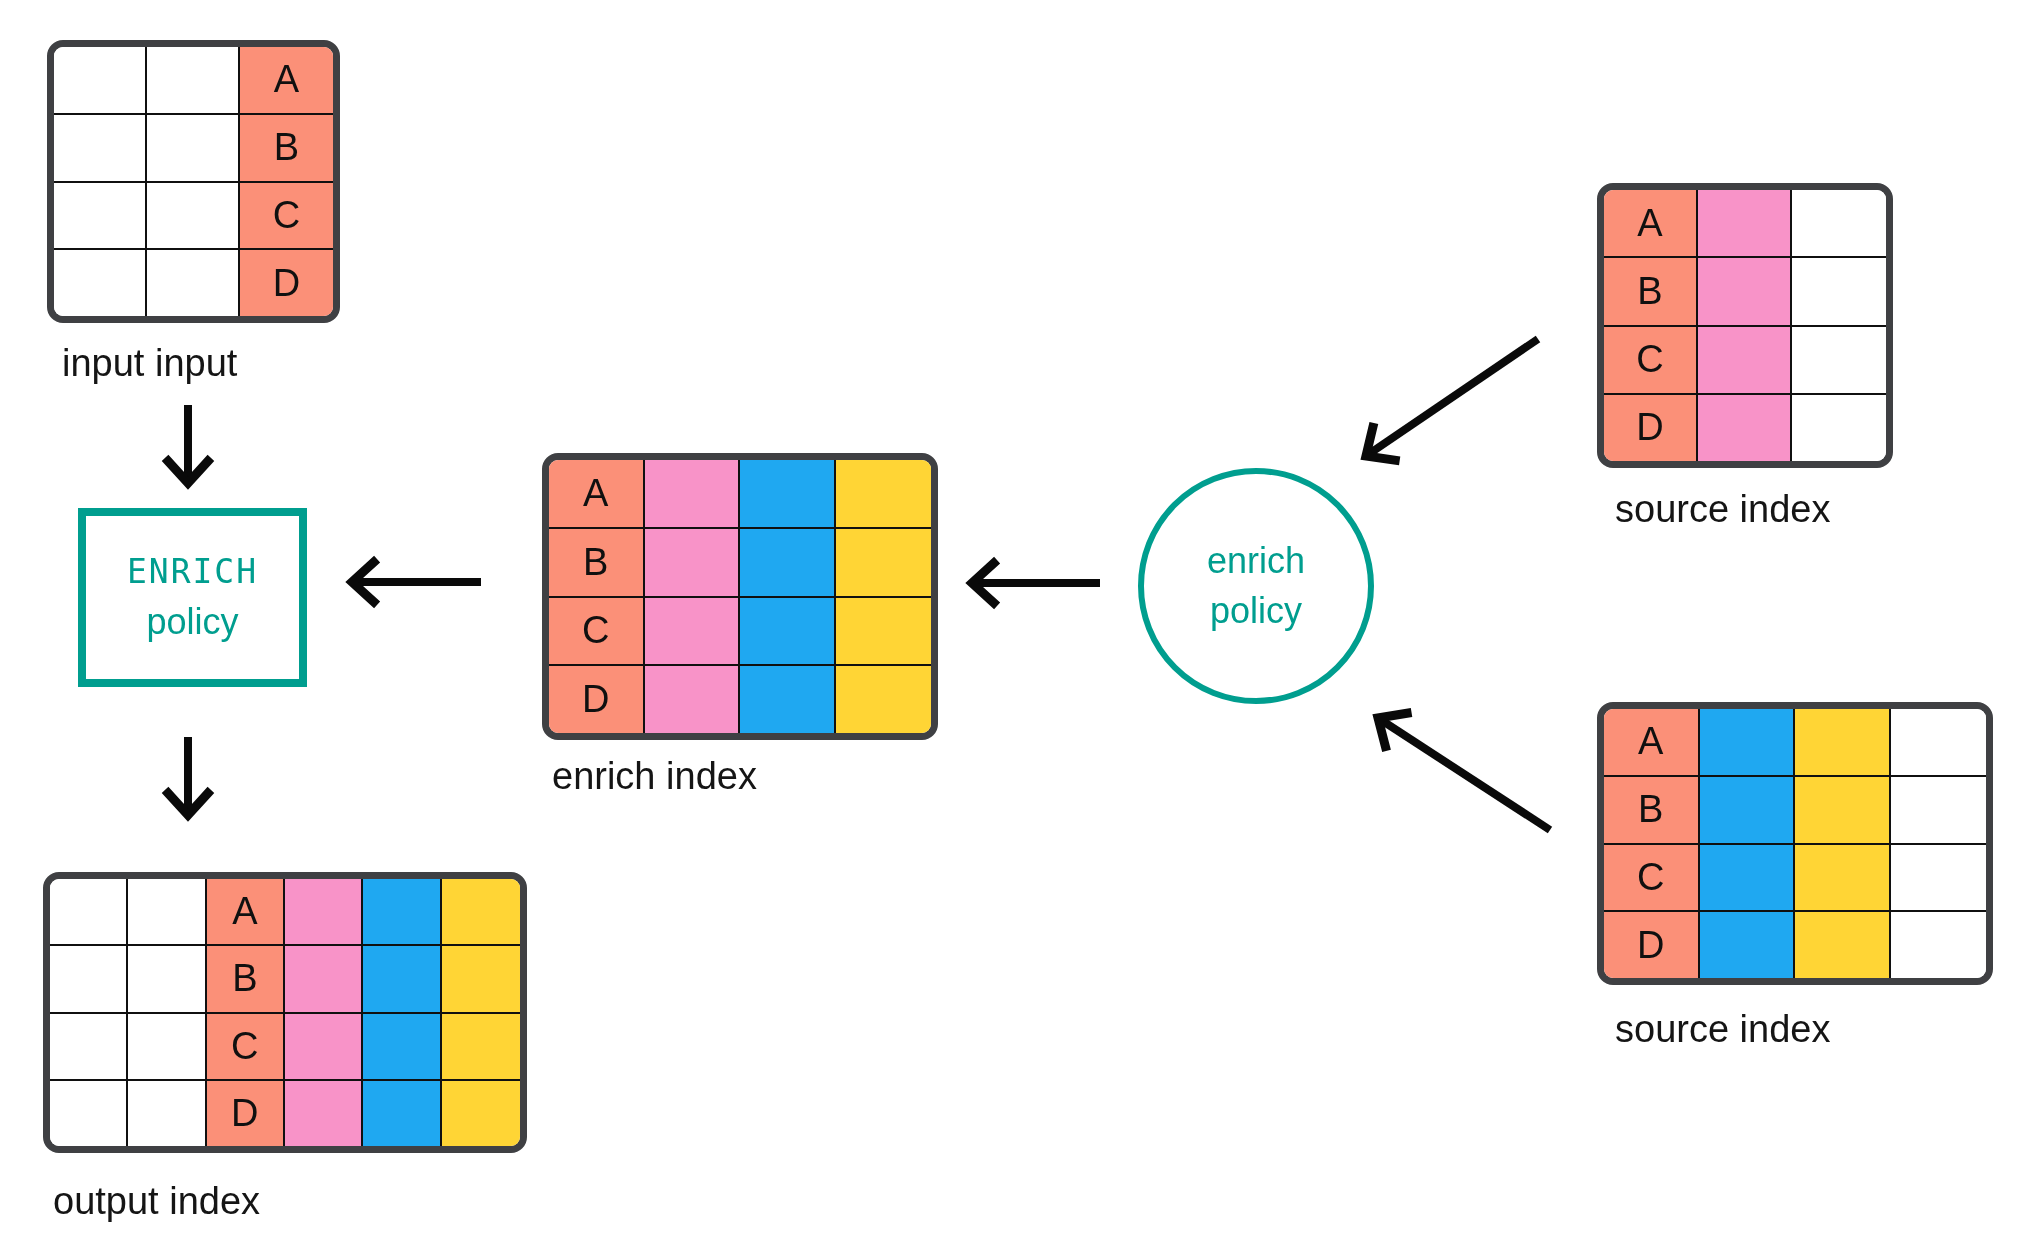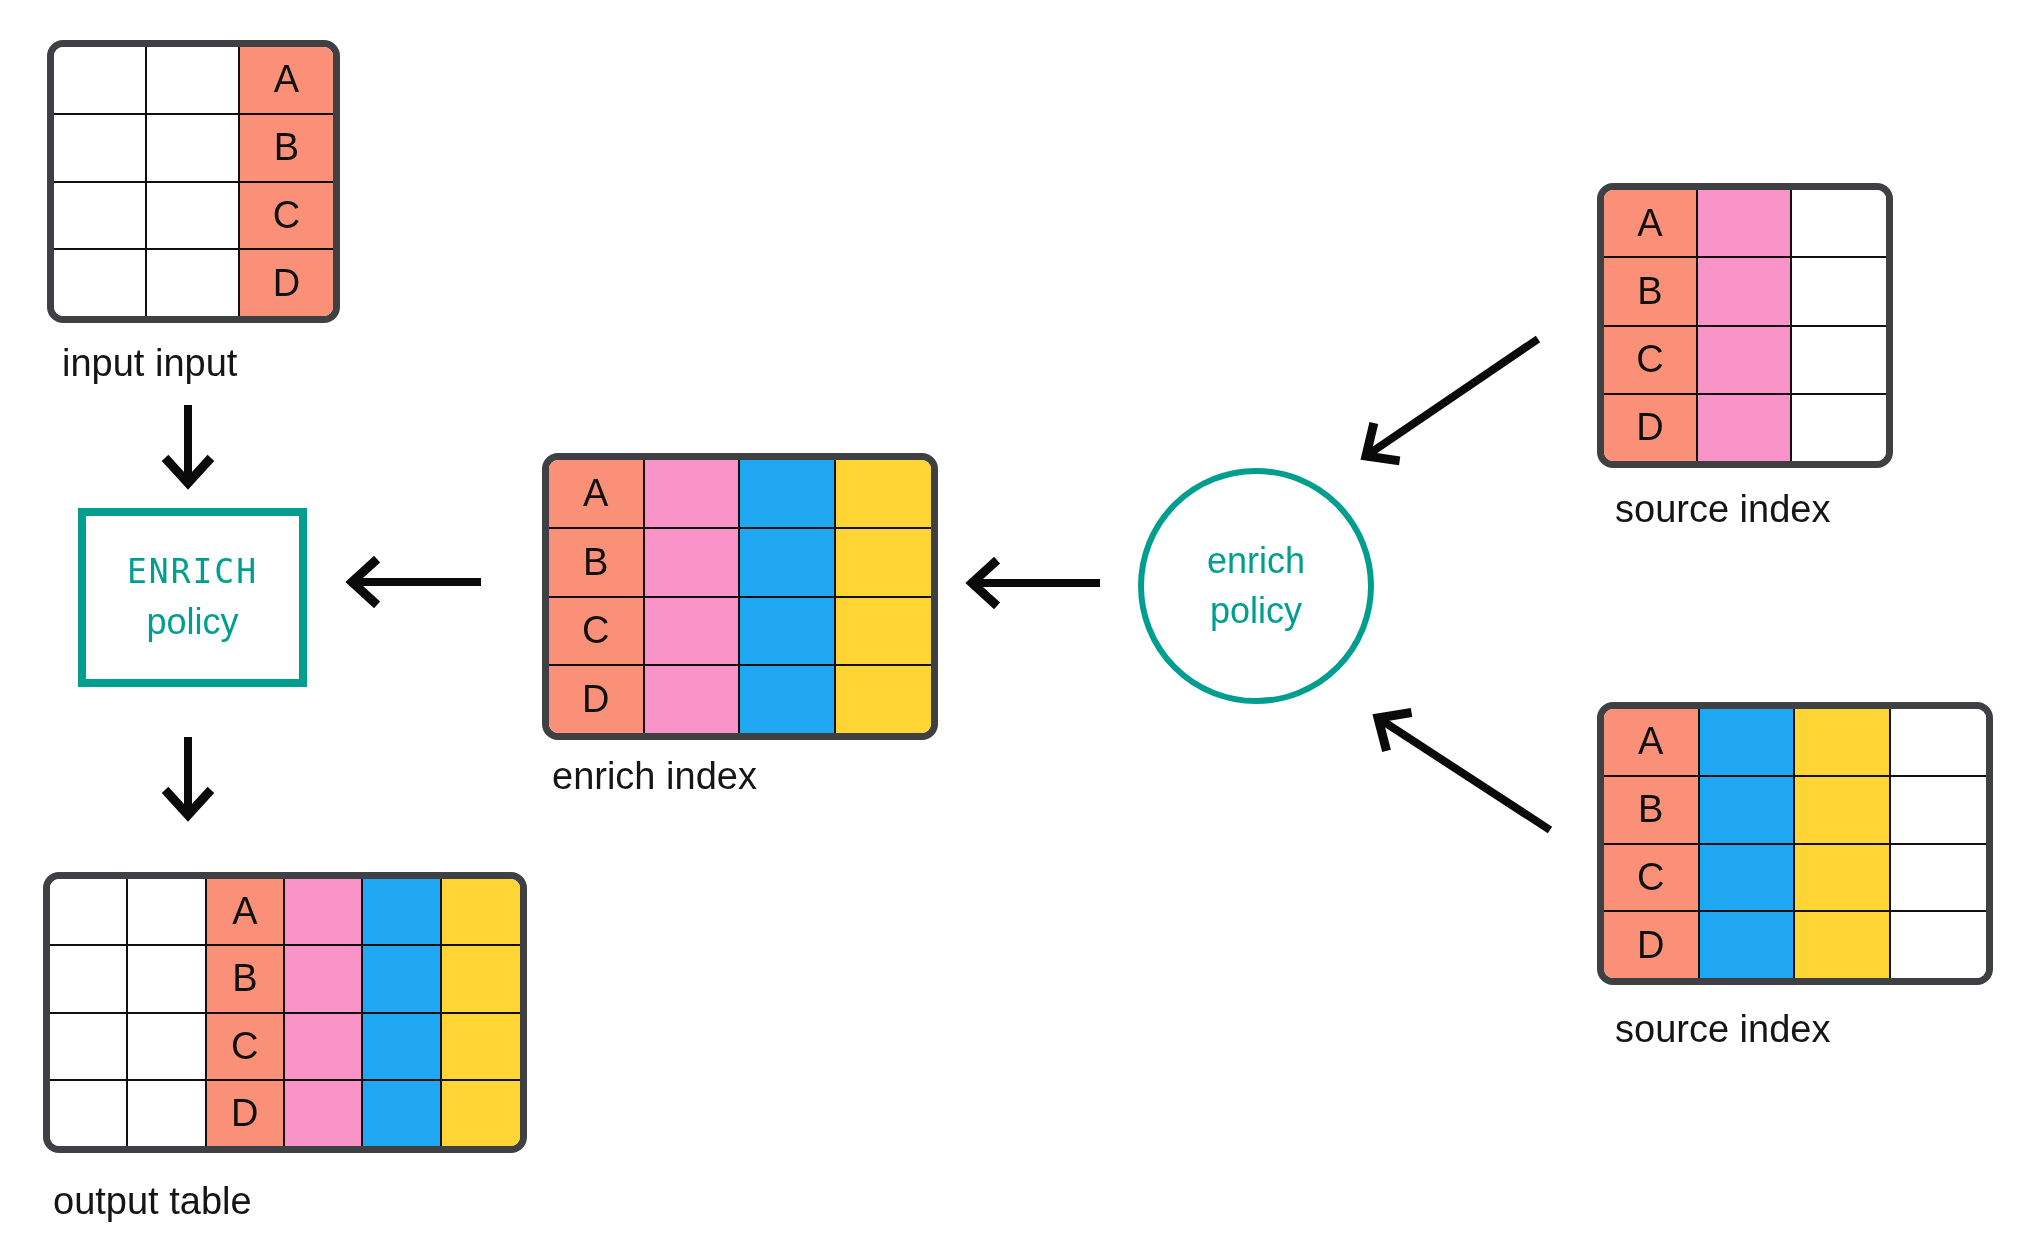--- a/index.html
+++ b/index.html
@@ -212,21 +212,21 @@
         <div class="cell" style="background: rgb(31, 168, 241);"></div>
         <div class="cell last-col" style="background: rgb(255, 213, 53);"></div>
         <div class="cell last-row" style="background: rgb(255, 255, 255);"></div>
         <div class="cell last-row" style="background: rgb(255, 255, 255);"></div>
         <div class="cell last-row" style="background: rgb(251, 144, 120);">D</div>
         <div class="cell last-row" style="background: rgb(248, 147, 200);"></div>
         <div class="cell last-row" style="background: rgb(31, 168, 241);"></div>
         <div class="cell last-col last-row" style="background: rgb(255, 213, 53);"></div>
       </div>
   </div>
-  <div class="node-label" id="label-output_table" style="left: 53px; top: 1180px;">output table</div>
+  <div class="node-label" id="label-output_table" style="left: 53px; top: 1180px;">output index</div>
 
   <div class="enrich-box" id="node-enrich_command" style="left: 78px; top: 508px; width: 229px; height: 179px;">
     <div class="line1">ENRICH</div>
     <div class="line2">policy</div>
   </div>
 
   <div class="policy-circle" id="node-enrich_policy" style="left: 1138px; top: 468px; height: 236px; width: 236px;">
     <div>enrich</div>
     <div>policy</div>
   </div>

